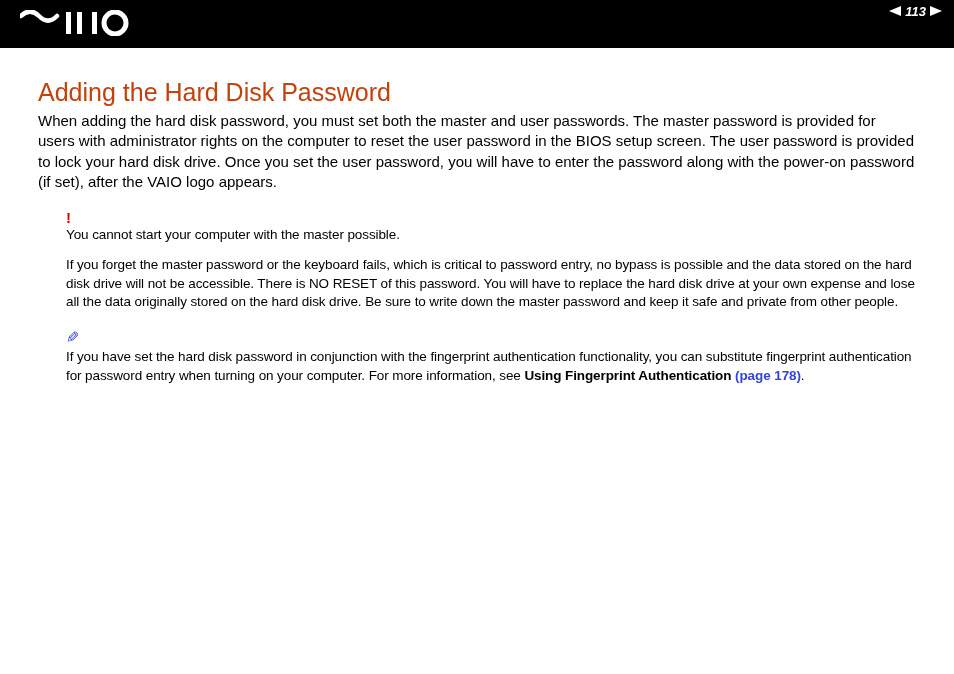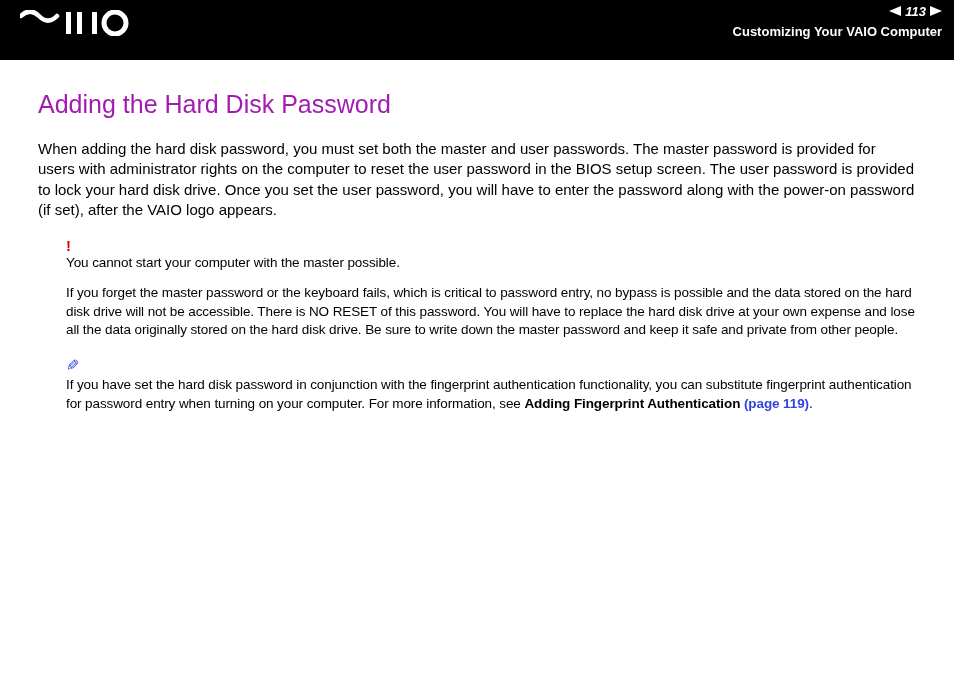--- a/index.html
+++ b/index.html
@@ -7,21 +7,21 @@
     padding: 0;
     font-family: Arial, Helvetica, sans-serif;
     background: #fff;
     width: 954px;
     height: 674px;
     overflow: hidden;
   }
   .header {
     background: #000;
     color: #fff;
-    height: 60px;
+    height: 48px;
     position: relative;
   }
   .logo {
     position: absolute;
     left: 20px;
     top: 10px;
   }
   .pagenum-box {
     background: #000;
     color: #fff;
@@ -42,24 +42,24 @@
     position: absolute;
     right: 12px;
     top: 24px;
     font-weight: bold;
     font-size: 13px;
   }
   .content {
     padding: 30px 38px 0 38px;
   }
   h1.title {
-    color: #a21caf;
+    color: #c2410c;
     font-weight: 400;
     font-size: 25px;
-    margin: 0 0 20px 0;
+    margin: 0 0 4px 0;
   }
   p.body {
     font-size: 15px;
     line-height: 1.35;
     margin: 0 0 8px 0;
     color: #000;
   }
   .note-block {
     margin-left: 28px;
     font-size: 13.5px;
@@ -110,32 +110,31 @@
           <polygon points="12,0 12,10 0,5" fill="#fff"></polygon>
         </svg>
     </span>
     <span>113</span>
     <span class="arrow-right">
       <svg width="12" height="10" viewBox="0 0 12 10">
           <polygon points="0,0 0,10 12,5" fill="#fff"></polygon>
         </svg>
     </span>
   </div>
-  <div class="breadcrumb">Customizing Your VAIO Computer</div>
 </div>
 
 <div class="content">
   <h1 class="title">Adding the Hard Disk Password</h1>
   <p class="body">When adding the hard disk password, you must set both the master and user passwords. The master password is provided for users with administrator rights on the computer to reset the user password in the BIOS setup screen. The user password is provided to lock your hard disk drive. Once you set the user password, you will have to enter the password along with the power-on password (if set), after the VAIO logo appears.</p>
 
   <div class="note-block">
     <div class="warn-icon">!</div>
     <p>You cannot start your computer with the master possible.</p>
     <p>If you forget the master password or the keyboard fails, which is critical to password entry, no bypass is possible and the data stored on the hard disk drive will not be accessible. There is NO RESET of this password. You will have to replace the hard disk drive at your own expense and lose all the data originally stored on the hard disk drive. Be sure to write down the master password and keep it safe and private from other people.</p>
   </div>
 
   <div class="note-block">
     <div><span class="tip-icon">✎</span></div>
     <p>
-      <span>If you have set the hard disk password in conjunction with the fingerprint authentication functionality, you can substitute fingerprint authentication for password entry when turning on your computer. For more information, see </span><span class="bold">Adding Fingerprint Authentication </span><span class="link">(page 119)</span><span>.</span>
+      <span>If you have set the hard disk password in conjunction with the fingerprint authentication functionality, you can substitute fingerprint authentication for password entry when turning on your computer. For more information, see </span><span class="bold">Using Fingerprint Authentication </span><span class="link">(page 178)</span><span>.</span>
     </p>
   </div>
 </div>
 
 </body></html>

